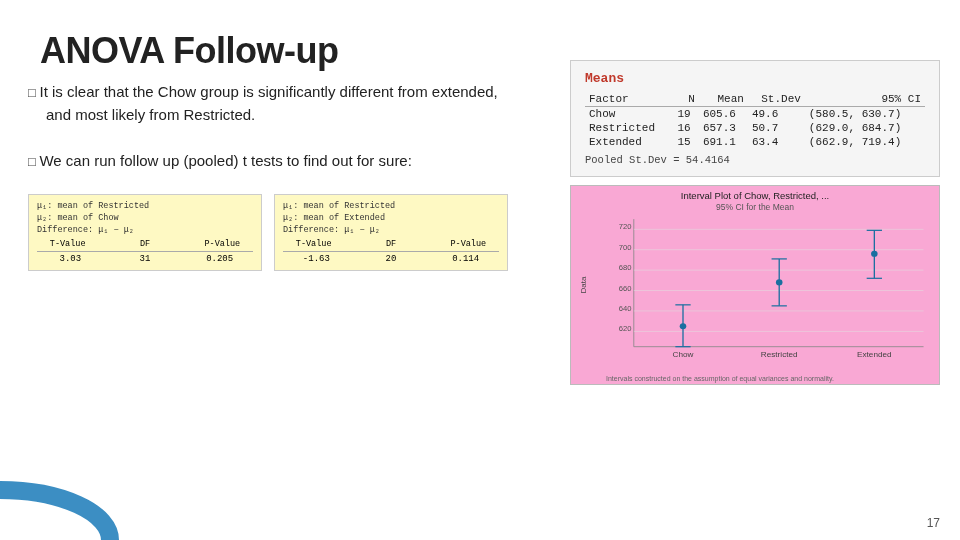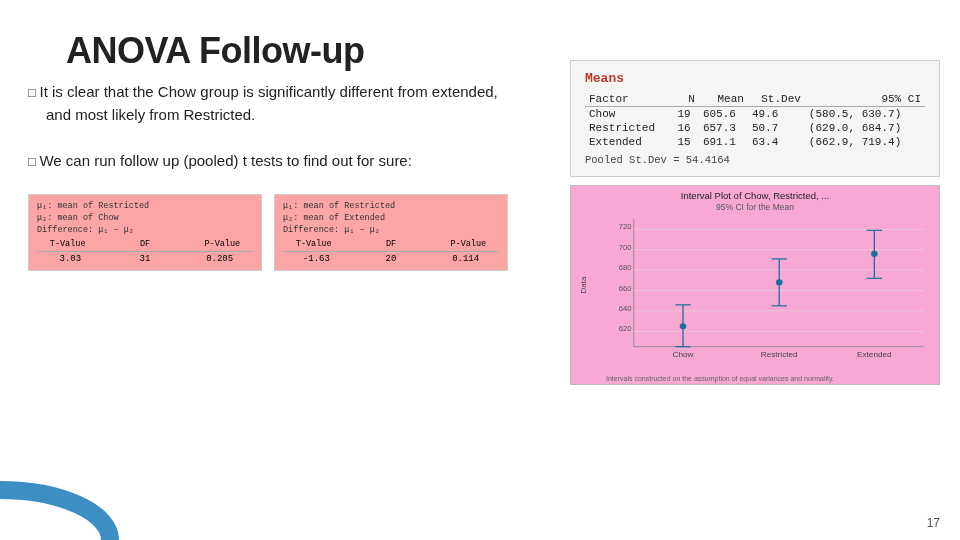--- a/index.html
+++ b/index.html
@@ -19,21 +19,20 @@
       position: relative;
       padding: 30px 40px 20px 40px;
     }
 
     .title {
       font-size: 36px;
       font-weight: bold;
       color: #222;
       margin-bottom: 20px;
       letter-spacing: -0.5px;
-      margin-left: 26px;
     }
 
     .left-col {
       position: absolute;
       top: 80px;
       left: 28px;
       width: 480px;
     }
 
     .bullet {
@@ -146,21 +145,21 @@
 
     .bottom-tables {
       display: flex;
       gap: 12px;
       margin-top: 10px;
     }
 
     .ttest-box {
       flex: 1;
       border: 1px solid #ccc;
-      background: #fca5a5;
+      background: #fef9c3;
       padding: 6px 8px;
       font-size: 9px;
       font-family: 'Courier New', monospace;
     }
 
     .ttest-header {
       font-size: 8.5px;
       color: #333;
       margin-bottom: 3px;
       line-height: 1.4;

